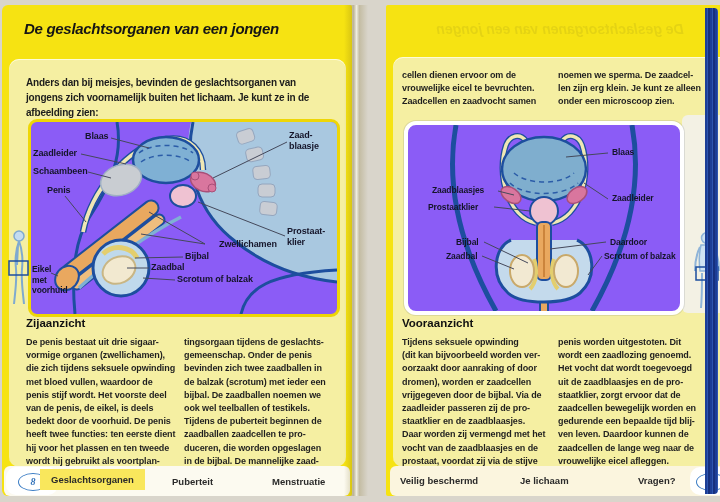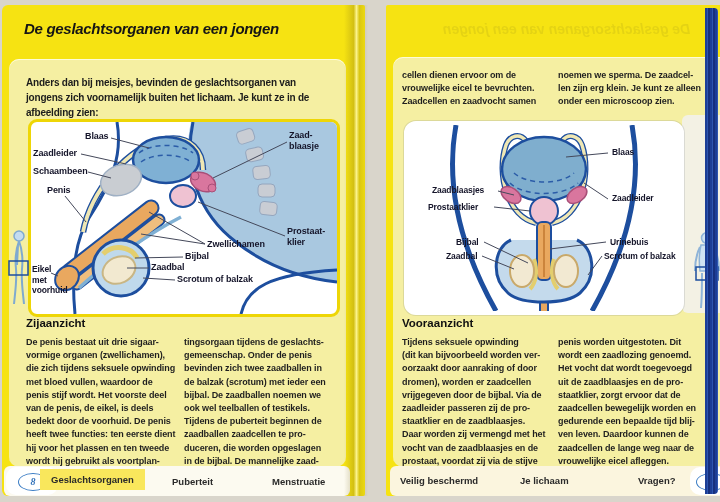--- a/index.html
+++ b/index.html
@@ -1,35 +1,35 @@
 <!DOCTYPE html>
 <html><head>
 <meta charset="utf-8">
 <style>
   html,body{margin:0;padding:0;background:#b9b5ab;}
   .stage{position:relative;width:720px;height:502px;background:#d9d5cb;overflow:hidden;
          font-family:"Liberation Sans",sans-serif;}
-  .page{position:absolute;top:5px;height:491px;background:#f6e312;padding-left:13px;}
+  .page{position:absolute;top:5px;height:491px;background:#f6e312;}
   .page.left{left:2px;width:350px;border-radius:6px 2px 2px 6px;}
   .page.right{left:357px;width:348px;border-radius:2px 4px 4px 2px;margin-left:29px;}
   .book-edge{position:absolute;left:705px;top:8px;width:13px;height:486px;border-radius:0 4px 4px 0;
     background:repeating-linear-gradient(90deg,#1c3e96 0 2px,#2d55b0 2px 3px,#16307e 3px 5px);}
   .spine{position:absolute;left:344px;top:5px;width:24px;height:491px;pointer-events:none;
     background:linear-gradient(90deg,rgba(120,100,20,0) 0%,rgba(120,100,20,.28) 40%,rgba(255,255,240,.55) 52%,rgba(120,100,20,.22) 64%,rgba(120,100,20,0) 100%);}
   .panel{position:absolute;background:#f5efa2;border-radius:10px;box-shadow:inset 0 1px 0 rgba(255,255,230,.8);}
   .page-title{position:absolute;left:22px;top:15px;font-size:15px;font-weight:bold;font-style:italic;
     letter-spacing:-.3px;color:#151515;white-space:nowrap;}
   .ghost-title{position:absolute;left:0;right:0;top:16px;text-align:center;transform:scaleX(-1);
     opacity:.08;font-size:14px;font-weight:bold;font-style:italic;color:#222;}
   .intro{position:absolute;font-size:10px;font-weight:bold;line-height:15px;color:#1c1c1c;
     letter-spacing:-.2px;white-space:pre-line;}
   .bodycol{position:absolute;font-size:9px;font-weight:bold;line-height:13.2px;color:#1f1f1f;
     letter-spacing:-.1px;white-space:pre-line;}
   .section-heading{position:absolute;font-size:11.5px;font-weight:bold;color:#111;}
-  .diagram{position:absolute;background:#ffffff;overflow:hidden;}
+  .diagram{position:absolute;background:#8b5cf6;overflow:hidden;}
   .diagram.side{left:26px;top:114px;width:306px;height:192px;border:3px solid #eeD606;border-radius:9px;}
   .diagram.front{left:18px;top:116px;width:272px;height:186px;border:4px solid #ffffff;border-radius:12px;
     box-shadow:0 0 0 1px rgba(40,60,90,.12);}
   .diagram svg{position:absolute;left:0;top:0;}
   .dlabel{position:absolute;font-size:9px;font-weight:bold;color:#15152a;line-height:10.5px;
     letter-spacing:-.1px;white-space:pre-line;}
   .diagram.front .dlabel{font-size:8.5px;}
   .edge-strip{position:absolute;left:296px;top:110px;width:49px;height:198px;background:#f3f1e4;border-radius:6px;}
   .figure{position:absolute;}
   .footer{position:absolute;top:461px;height:30px;border-radius:6px;}
@@ -98,21 +98,21 @@
           <path d="M144,158 L112,156"></path>
           <path d="M256,20 L182,56"></path>
           <path d="M254,114 L167,80"></path>
           <path d="M20,151 L27,154"></path>
         </g>
       </svg>
       <div class="dlabel" style="left:54px;top:9px;">Blaas</div>
       <div class="dlabel" style="left:2px;top:26px;">Zaadleider</div>
       <div class="dlabel" style="left:2px;top:44px;">Schaambeen</div>
       <div class="dlabel" style="left:16px;top:63px;">Penis</div>
-      <div class="dlabel" style="left:176px;top:117px;text-align:right;">Zwellichamen</div>
+      <div class="dlabel" style="left:188px;top:117px;text-align:right;">Zwellichamen</div>
       <div class="dlabel" style="left:154px;top:129px;">Bijbal</div>
       <div class="dlabel" style="left:120px;top:140px;">Zaadbal</div>
       <div class="dlabel" style="left:146px;top:152px;">Scrotum of balzak</div>
       <div class="dlabel" style="left:258px;top:8px;">Zaad-
 blaasje</div>
       <div class="dlabel" style="left:256px;top:104px;">Prostaat-
 klier</div>
       <div class="dlabel" style="left:1px;top:142px;font-size:8.5px;">Eikel
 met
 voorhuid</div>
@@ -199,21 +199,21 @@
           <path d="M198,117 L142,124"></path>
           <path d="M74,131 L106,144"></path>
           <path d="M194,131 L180,150"></path>
         </g>
       </svg>
       <div class="dlabel" style="left:204px;top:22px;">Blaas</div>
       <div class="dlabel" style="left:24px;top:60px;">Zaadblaasjes</div>
       <div class="dlabel" style="left:20px;top:77px;">Prostaatklier</div>
       <div class="dlabel" style="left:204px;top:68px;">Zaadleider</div>
       <div class="dlabel" style="left:48px;top:112px;">Bijbal</div>
-      <div class="dlabel" style="left:202px;top:112px;">Urinebuis</div>
+      <div class="dlabel" style="left:202px;top:112px;">Daardoor</div>
       <div class="dlabel" style="left:38px;top:126px;">Zaadbal</div>
       <div class="dlabel" style="left:196px;top:126px;">Scrotum of balzak</div>
     </div>
 
     <svg class="figure" style="left:303px;top:226px;" width="36" height="80" viewBox="0 0 36 80">
       <circle cx="18" cy="7" r="5.5" fill="#cfe2f2" stroke="#8fb4d8" stroke-width="1.5"></circle>
       <path d="M12,14 C10,22 10,32 11,40 L25,40 C26,32 26,22 24,14 Z" fill="#cfe2f2" stroke="#8fb4d8" stroke-width="1.5"></path>
       <path d="M11,16 C7,24 6,32 6,40 M25,16 C29,24 30,32 30,40 M13,42 C13,55 13,66 12,77 M23,42 C23,55 23,66 24,77" stroke="#8fb4d8" stroke-width="2" fill="none"></path>
       <rect x="7" y="36" width="22" height="13" fill="none" stroke="#1d4e9e" stroke-width="1.5"></rect>
     </svg>

